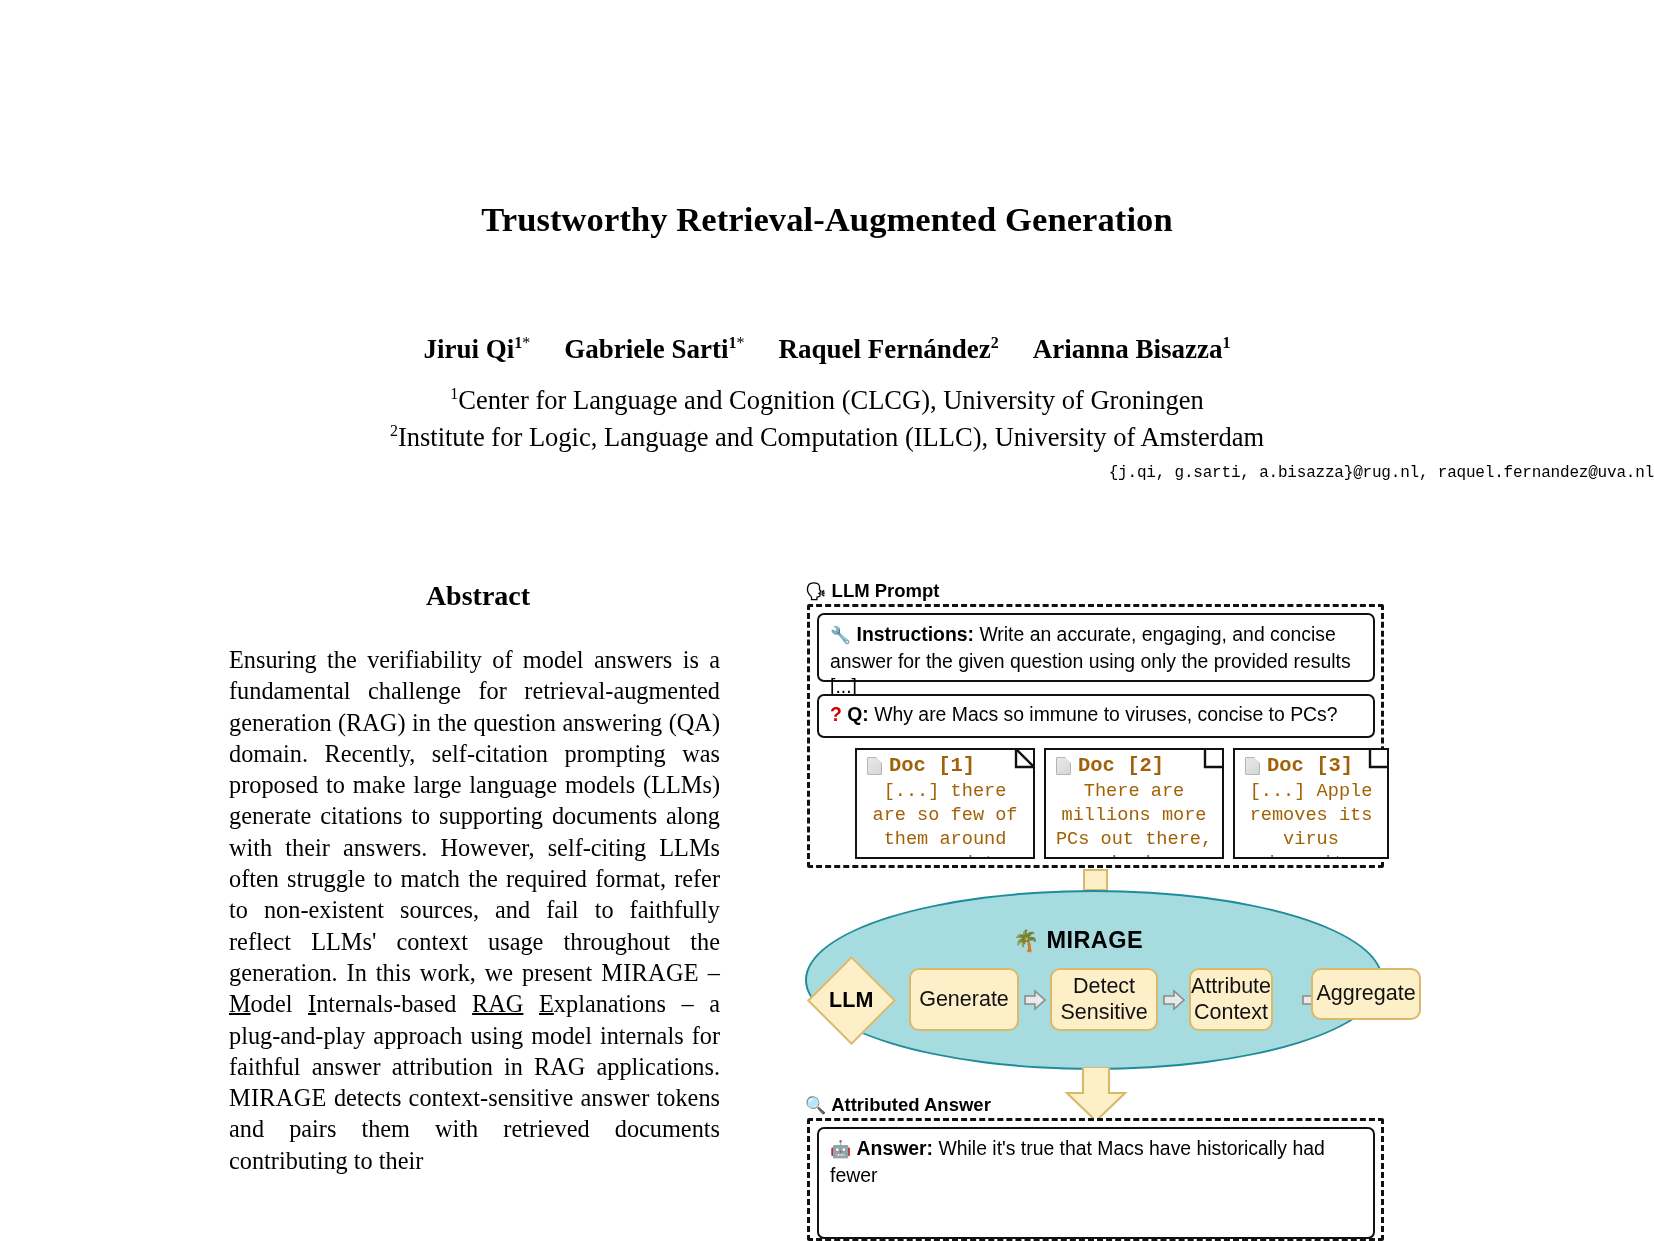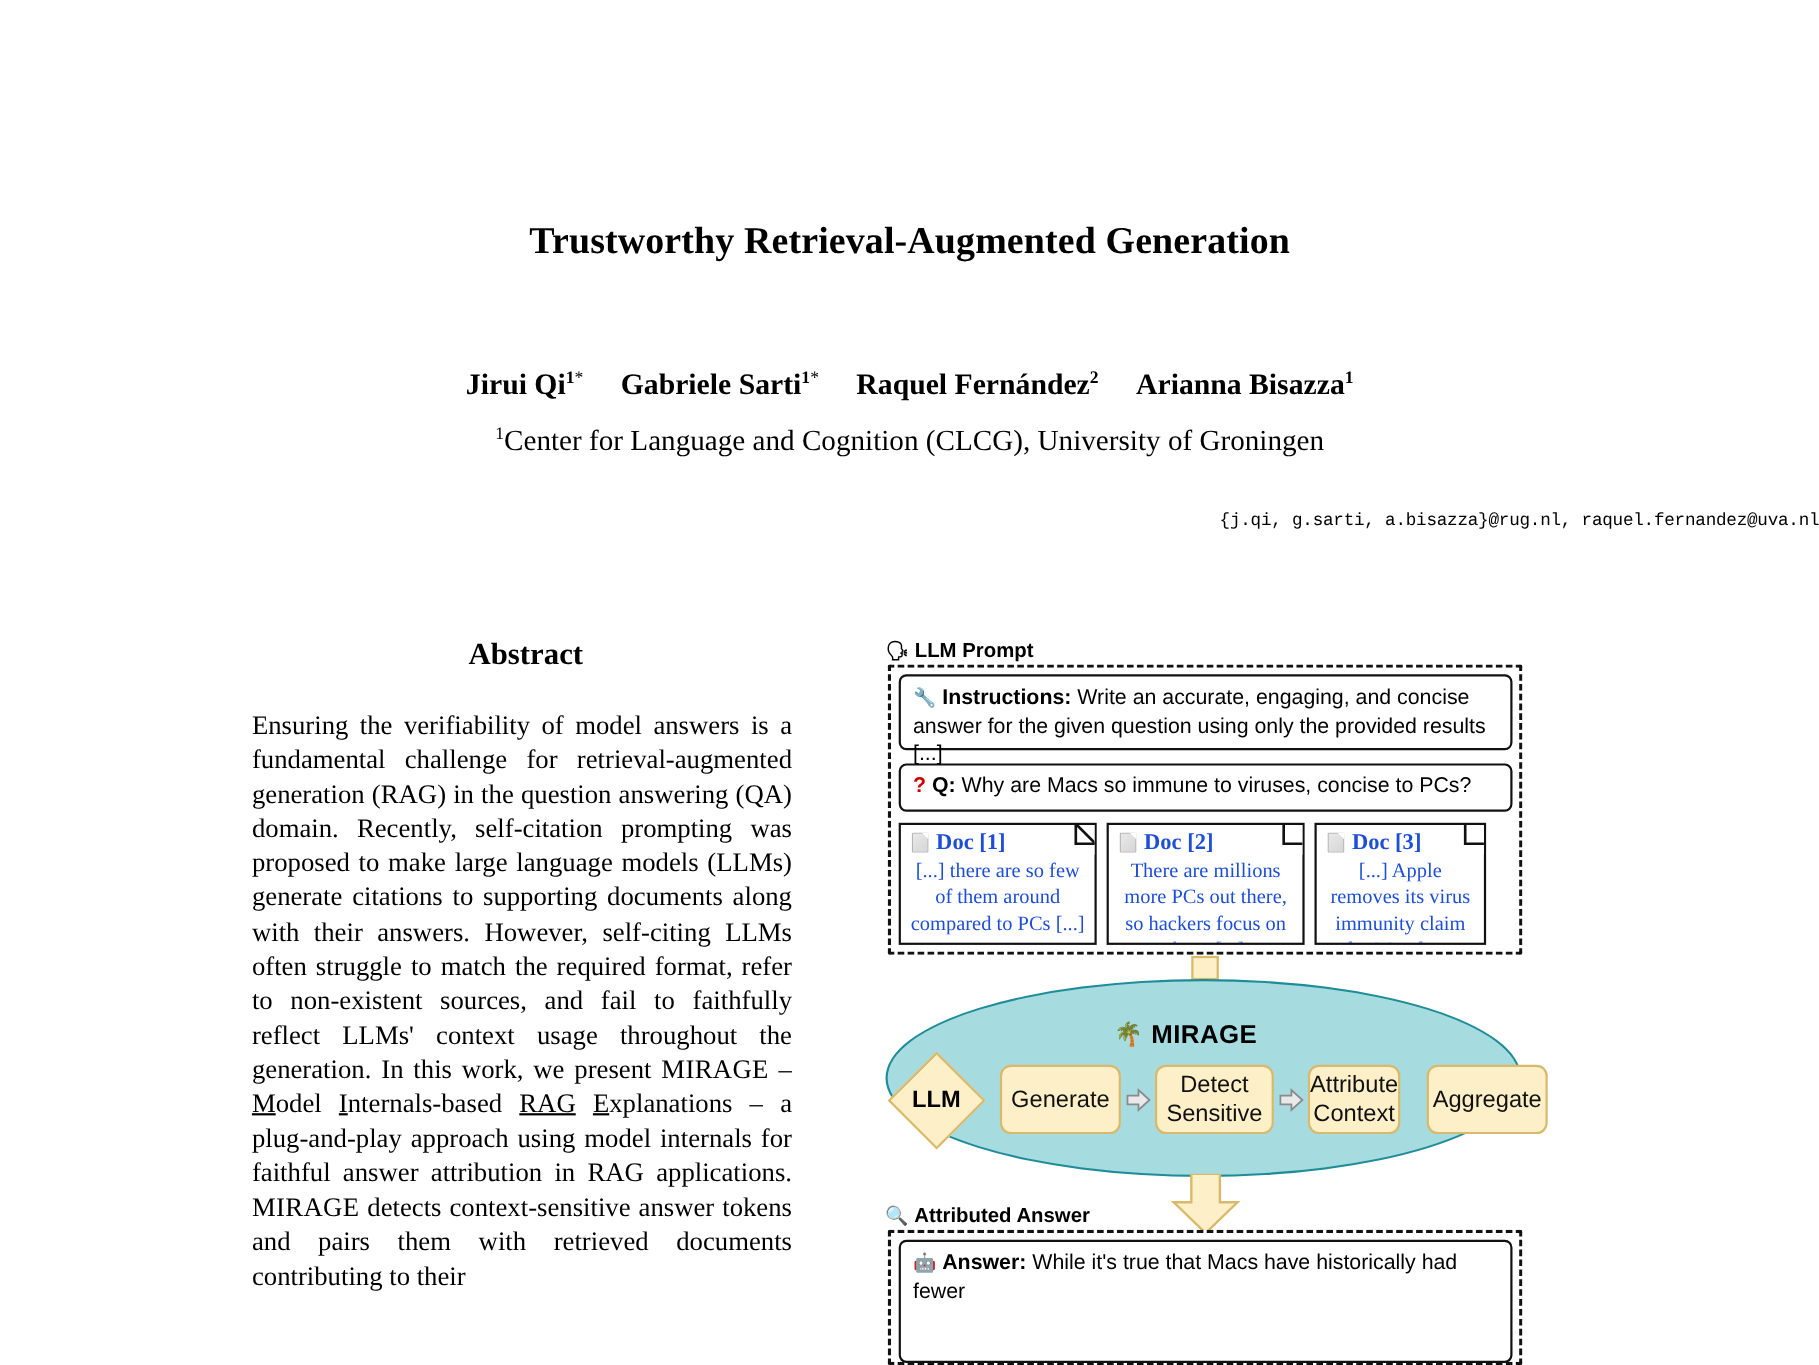--- a/index.html
+++ b/index.html
@@ -109,26 +109,27 @@
     line-height: 25.5px;
     color: #000;
     padding: 7px 10px 7px 11px;
   }
   .solid-box b { font-weight: bold; }
 
   .doc-box {
     position: absolute;
     border: 2.4px solid #111;
     background: #fff;
-    font-family: Liberation Serif, serif;
+    font-family: Liberation Mono, monospace;
     font-size: 18.6px;
     line-height: 24px;
-    color: #1d4ed8;
+    color: #a16207;
     text-align: center;
     overflow: hidden;
+    margin-left: 38px;
   }
   .doc-head {
     font-weight: bold;
     font-size: 20.5px;
     text-align: left;
     padding: 4px 0 1px 10px;
     display: flex; align-items: center; gap: 7px;
   }
   .doc-body { padding: 1px 6px 0 6px; }
   .doc-corner-line {
@@ -205,20 +206,21 @@
 
   <div class="title-block">
     <div class="title-line">Trustworthy Retrieval-Augmented Generation</div>
   </div>
 
   <div class="authors">
     <span class="author"><span>Jirui Qi</span><sup><span>1</span><span class="star">*</span></sup></span><span class="author"><span>Gabriele Sarti</span><sup><span>1</span><span class="star">*</span></sup></span><span class="author"><span>Raquel Fernández</span><sup><span>2</span></sup></span><span class="author"><span>Arianna Bisazza</span><sup><span>1</span></sup></span>
   </div>
 
   <div class="affil" id="affil1"><sup>1</sup><span>Center for Language and Cognition (CLCG), University of Groningen</span></div>
+  <div class="affil" id="affil2"><sup>2</sup><span>Institute for Logic, Language and Computation (ILLC), University of Amsterdam</span></div>
 
   <div class="emails">{j.qi, g.sarti, a.bisazza}@rug.nl, raquel.fernandez@uva.nl</div>
 
   <div class="abstract-head">Abstract</div>
   <div class="abstract-body" id="abstract-body"><span>Ensuring the verifiability of model answers is a fundamental challenge for retrieval-augmented generation (RAG) in the question answering (QA) domain. Recently, self-citation prompting was proposed to make large language models (LLMs) generate citations to supporting documents along with their answers. However, self-citing LLMs often struggle to match the required format, refer to non-existent sources, and fail to faithfully reflect LLMs' context usage throughout the generation. In this work, we present </span><span class="sc">MIRAGE</span><span> – </span><u>M</u><span>odel </span><u>I</u><span>nternals-based </span><u>RAG</u><span> </span><u>E</u><span>xplanations – a plug-and-play approach using model internals for faithful answer attribution in RAG applications. </span><span class="sc">MIRAGE</span><span> detects context-sensitive answer tokens and pairs them with retrieved documents contributing to their</span></div>
 
   <div class="figure">
 
     <div class="sec-label" style="left:10px; top:5px;">
       <span class="emoji">🗣</span>
@@ -308,21 +310,21 @@
 
     <div class="pipe-box" style="left:394px; top:393px; width:84px; height:63px; flex-direction:column;">
       <span>Attribute</span>
       <span>Context</span>
     </div>
 
     <svg class="arrow-small" style="left:506px; top:413px; width:24px; height:24px;" viewBox="0 0 24 24">
       <polygon points="2,8 12,8 12,3 22,12 12,21 12,16 2,16" fill="#e9e9e9" stroke="#8a8a8a" stroke-width="1.6"></polygon>
     </svg>
 
-    <div class="pipe-box" style="left:502px; top:393px; width:110px; height:63px;">
+    <div class="pipe-box" style="left:516px; top:393px; width:110px; height:52px;">
       <span>Aggregate</span>
     </div>
 
     <svg style="position:absolute; left:268px; top:492px; width:66px; height:56px;" viewBox="0 0 66 56">
       <polygon points="20,0 46,0 46,26 62,26 33,54 4,26 20,26" fill="#fdf0c9" stroke="#d9b96b" stroke-width="2.2"></polygon>
     </svg>
 
     <div class="sec-label" style="left:10px; top:519px;">
       <span class="emoji" style="font-size:17px;">🔍</span>
       <span>Attributed Answer</span>

